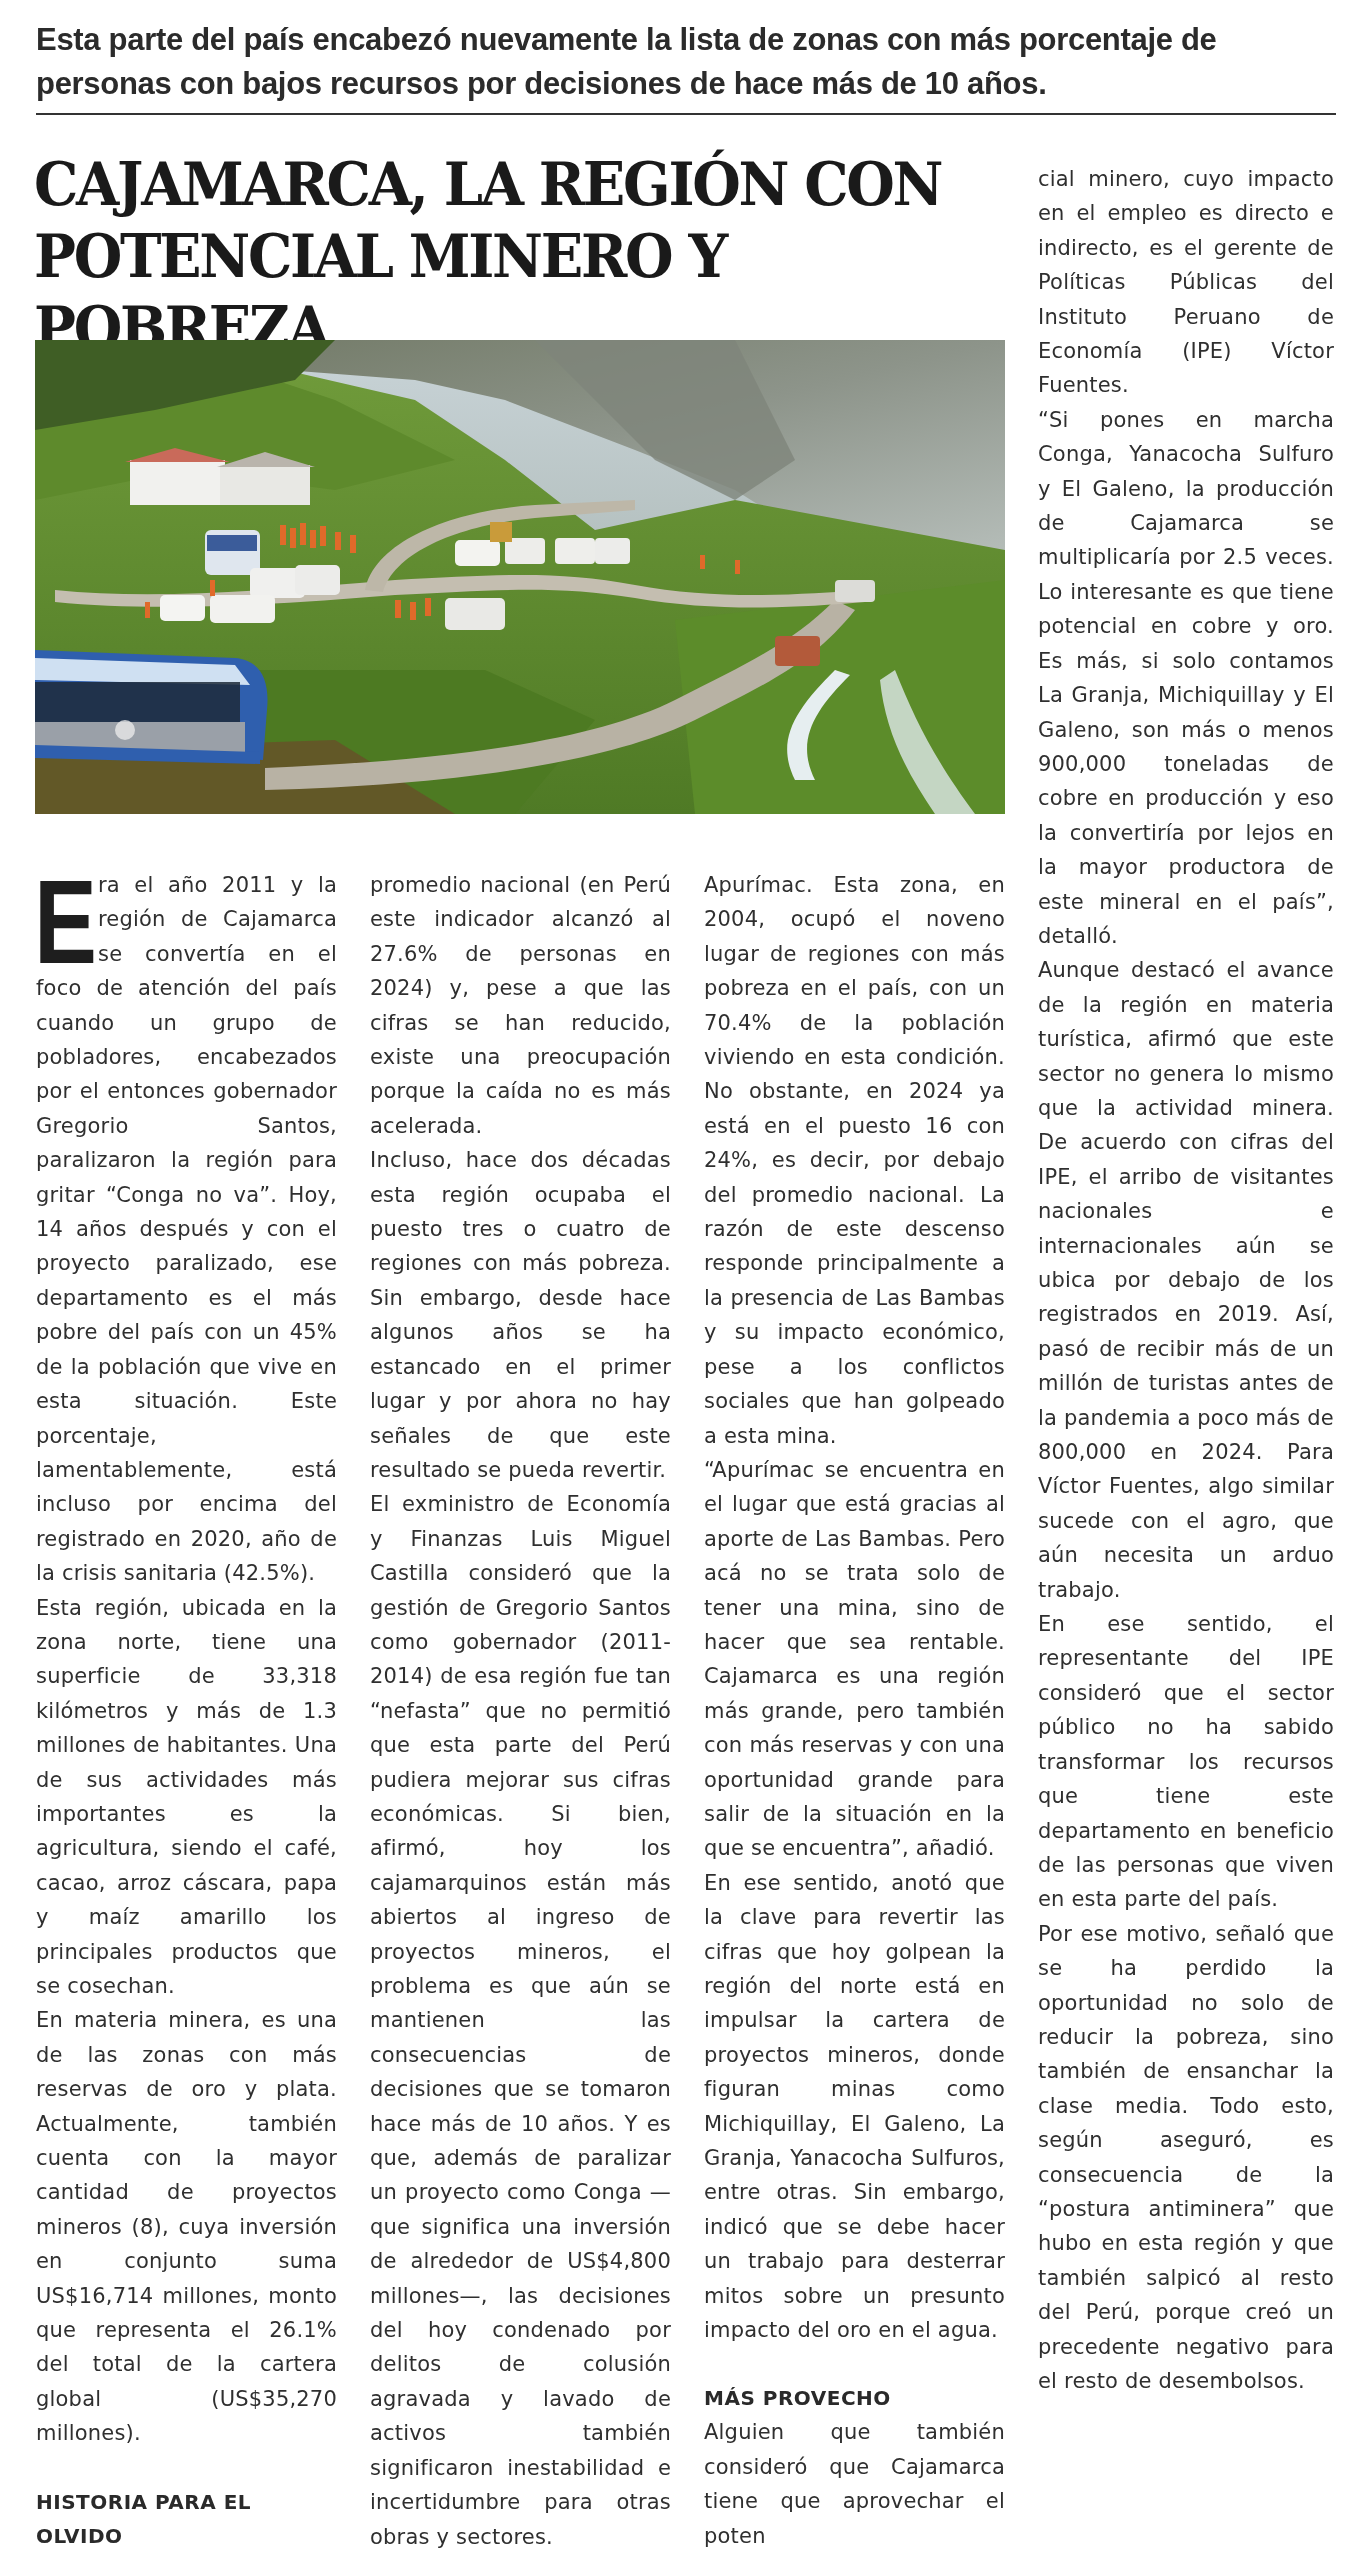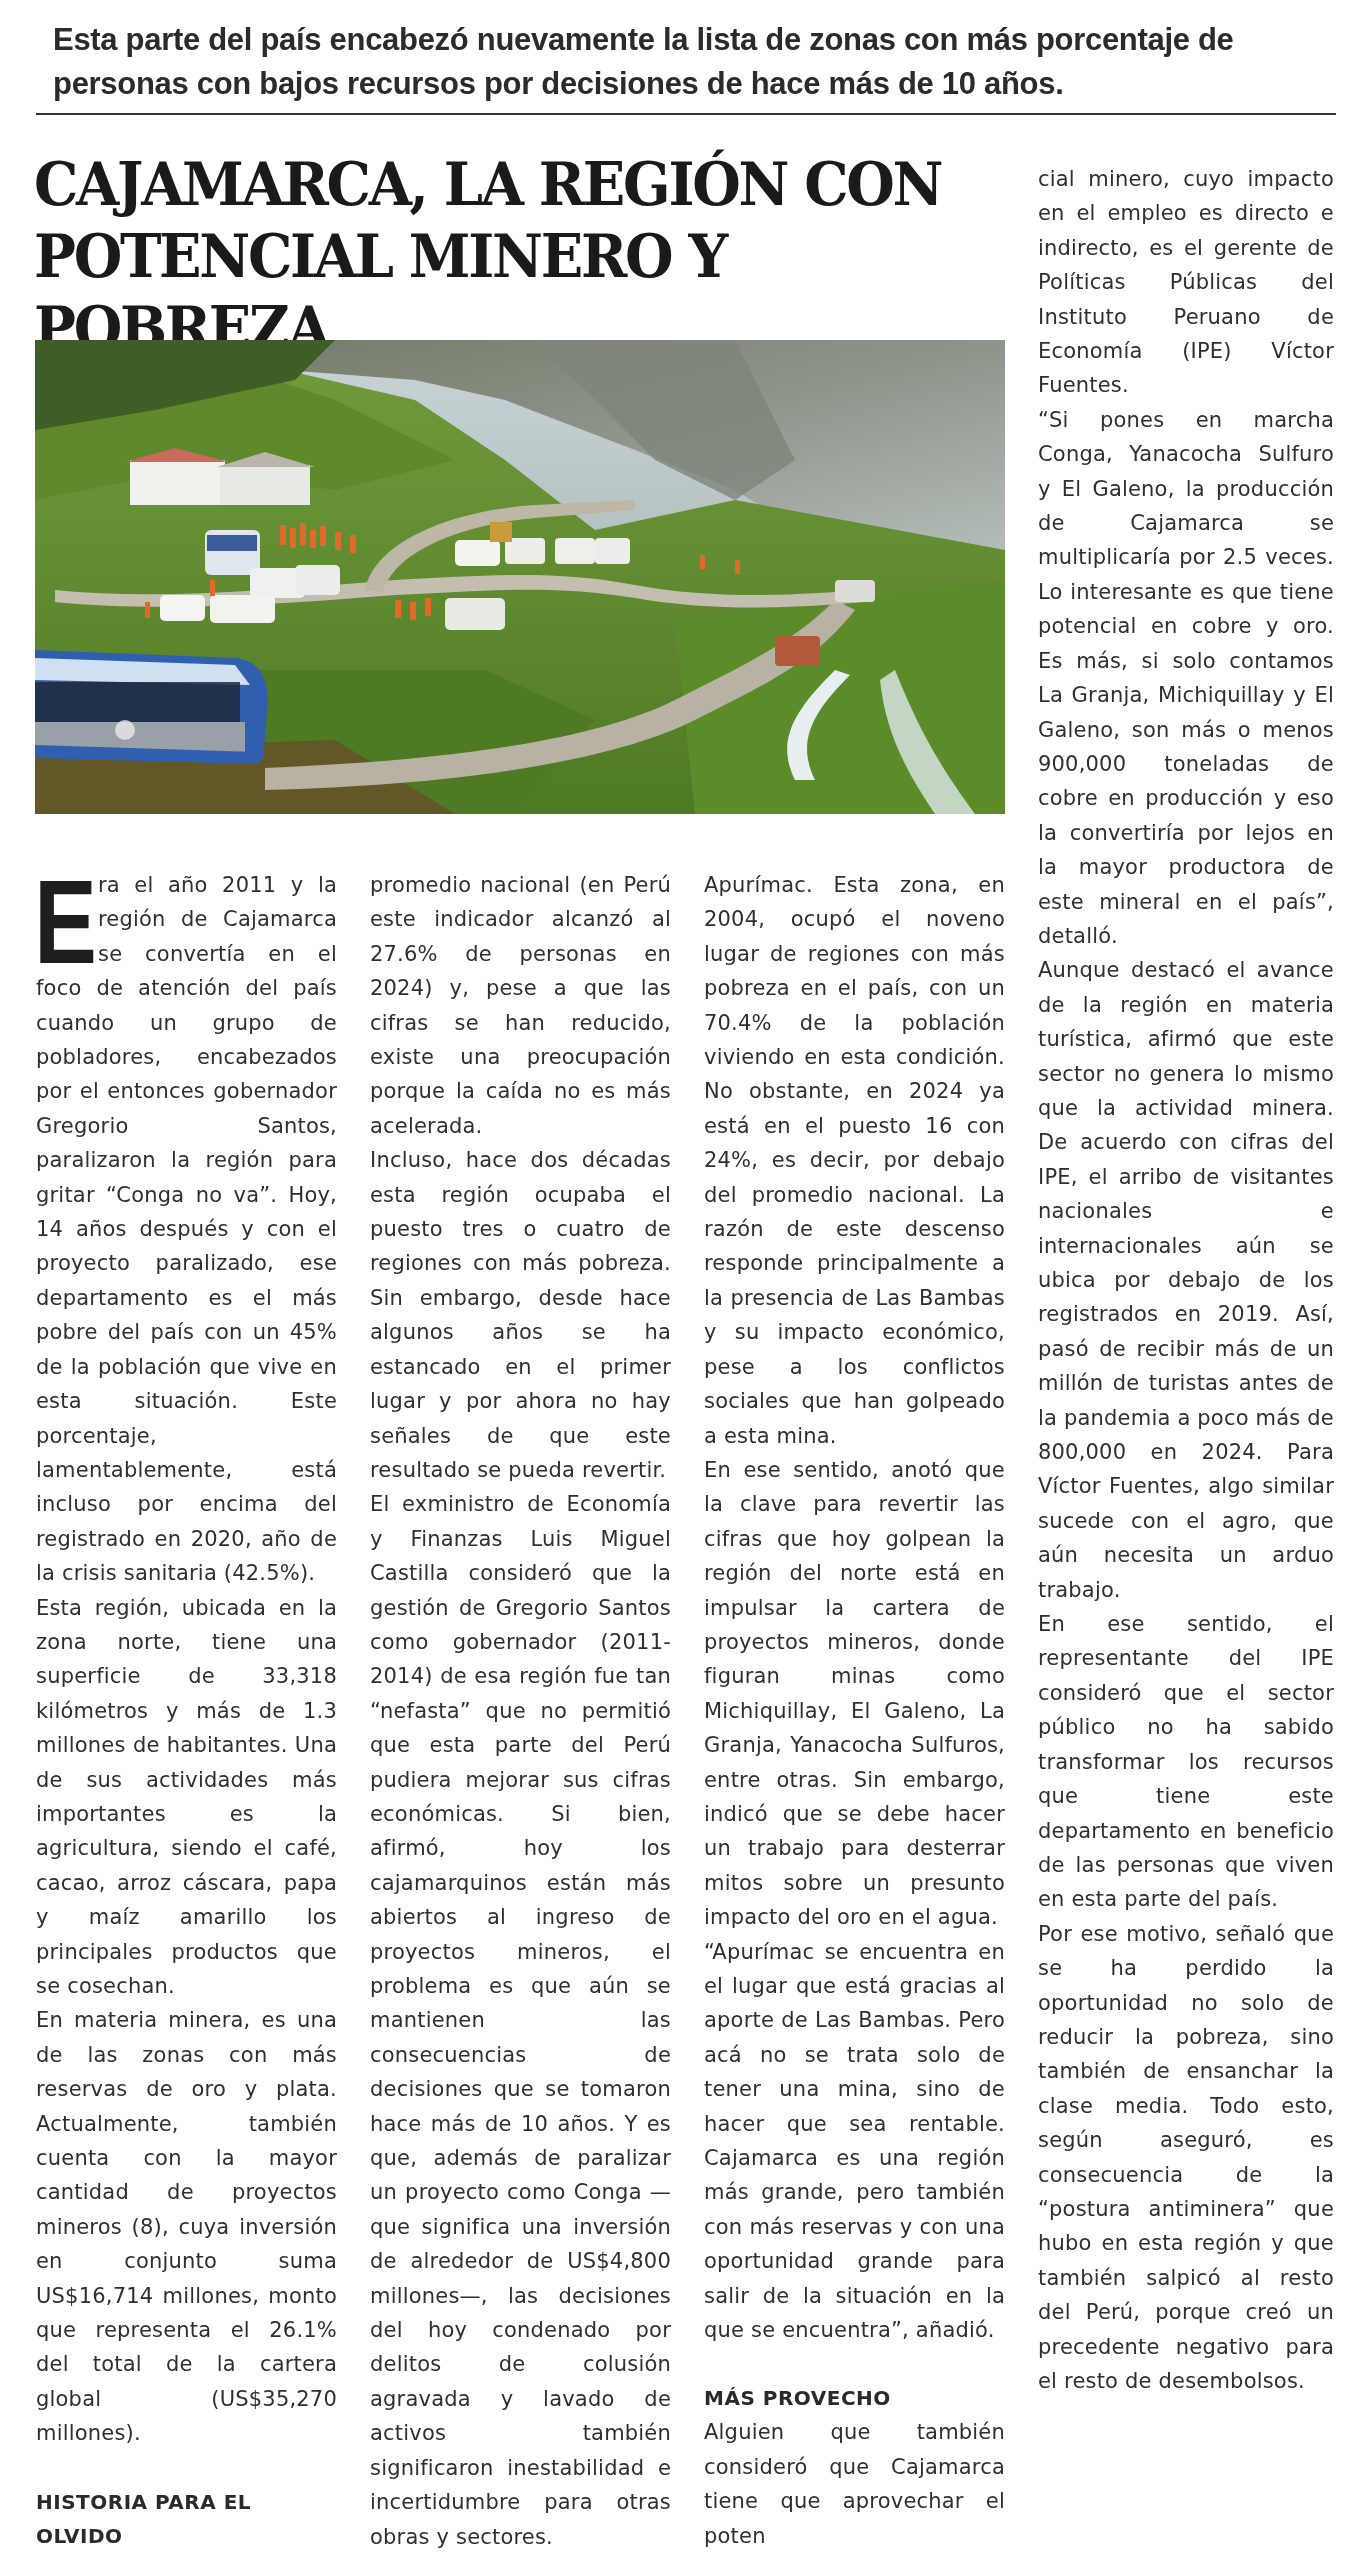--- a/index.html
+++ b/index.html
@@ -1,18 +1,18 @@
 <!DOCTYPE html>
 <html><head>
 <meta charset="utf-8">
 <style>
   html, body { margin:0; padding:0; background:#ffffff; }
   body { width:1362px; height:2560px; position:relative; overflow:hidden; color:#2a2a2a;
          font-family:"DejaVu Sans", sans-serif; }
-  .deck { position:absolute; left:53px; top:18px; width:1300px; font-family:"Liberation Sans", sans-serif;
+  .deck { position:absolute; left:36px; top:18px; width:1300px; font-family:"Liberation Sans", sans-serif;
           font-weight:bold; font-size:31px; line-height:44px; color:#2b2b2b; letter-spacing:-0.3px; }
   .rule { position:absolute; left:36px; top:113px; width:1300px; height:0; border-top:2px solid #333; }
   .headline { position:absolute; left:34px; top:148px; width:990px; margin:0;
               font-family:"DejaVu Serif", serif; font-weight:bold; font-size:60px; line-height:72px;
               color:#1a1a1a; letter-spacing:-2.5px; transform:scaleX(0.93); transform-origin:left top; }
   .photo { position:absolute; left:35px; top:340px; width:970px; height:474px; overflow:hidden; }
   .photo svg { display:block; width:100%; height:100%; }
   .col { position:absolute; font-family:"DejaVu Sans", sans-serif; font-size:21px; line-height:34.4px;
          color:#2f2f2f; text-align:justify; hyphens:manual; letter-spacing:0.2px; }
   .col p { margin:0; }
@@ -122,22 +122,22 @@
 
 <div class="col col2">
   <p>promedio nacional (en Perú este indicador alcanzó al 27.6% de personas en 2024) y, pese a que las cifras se han reducido, existe una preocupación porque la caída no es más acelerada.</p>
   <p>Incluso, hace dos décadas esta región ocupaba el puesto tres o cuatro de regiones con más pobreza. Sin embargo, desde hace algunos años se ha estancado en el primer lugar y por ahora no hay señales de que este resultado se pueda revertir.</p>
   <p>El exministro de Economía y Finanzas Luis Miguel Castilla consideró que la gestión de Gregorio Santos como gobernador (2011-2014) de esa región fue tan “nefasta” que no permitió que esta parte del Perú pudiera mejorar sus cifras económicas. Si bien, afirmó, hoy los cajamarquinos están más abiertos al ingreso de proyectos mineros, el problema es que aún se mantienen las consecuencias de decisiones que se tomaron hace más de 10 años. Y es que, además de paralizar un proyecto como Conga —que significa una inversión de alrededor de US$4,800 millones—, las decisiones del hoy condenado por delitos de colusión agravada y lavado de activos también significaron inestabilidad e incertidumbre para otras obras y sectores.</p>
   <p class="justify-last">En ese sentido, Castilla puso como ejemplo el caso de</p>
 </div>
 
 <div class="col col3">
   <p>Apurímac. Esta zona, en 2004, ocupó el noveno lugar de regiones con más pobreza en el país, con un 70.4% de la población viviendo en esta condición. No obstante, en 2024 ya está en el puesto 16 con 24%, es decir, por debajo del promedio nacional. La razón de este descenso responde principalmente a la presencia de Las Bambas y su impacto económico, pese a los conflictos sociales que han golpeado a esta mina.</p>
+  <p>“Apurímac se encuentra en el lugar que está gracias al aporte de Las Bambas. Pero acá no se trata solo de tener una mina, sino de hacer que sea rentable. Cajamarca es una región más grande, pero también con más reservas y con una oportunidad grande para salir de la situación en la que se encuentra”, añadió.</p>
   <p>En ese sentido, anotó que la clave para revertir las cifras que hoy golpean la región del norte está en impulsar la cartera de proyectos mineros, donde figuran minas como Michiquillay, El Galeno, La Granja, Yanacocha Sulfuros, entre otras. Sin embargo,  indicó que se debe hacer un trabajo para desterrar mitos sobre un presunto impacto del oro en el agua.</p>
-  <p>“Apurímac se encuentra en el lugar que está gracias al aporte de Las Bambas. Pero acá no se trata solo de tener una mina, sino de hacer que sea rentable. Cajamarca es una región más grande, pero también con más reservas y con una oportunidad grande para salir de la situación en la que se encuentra”, añadió.</p>
   <p class="subhead">MÁS PROVECHO</p>
   <p class="justify-last">Alguien que también consideró que Cajamarca tiene que aprovechar el poten</p>
 </div>
 
 <div class="col col4">
   <p>cial minero, cuyo impacto en el empleo es directo e indirecto, es el gerente de Políticas Públicas del Instituto Peruano de Economía (IPE) Víctor Fuentes.</p>
   <p>“Si pones en marcha Conga, Yanacocha Sulfuro y El Galeno, la producción de Cajamarca se multiplicaría por 2.5 veces. Lo interesante es que tiene potencial en cobre y oro. Es más, si solo contamos La Granja, Michiquillay y El Galeno, son más o menos 900,000 toneladas de cobre en producción y eso la convertiría por lejos en la mayor productora de este mineral en el país”, detalló.</p>
   <p>Aunque destacó el avance de la región en materia turística, afirmó que este sector no genera lo mismo que la actividad minera. De acuerdo con cifras del IPE, el arribo de visitantes nacionales e internacionales aún se ubica por debajo de los registrados en 2019. Así, pasó de recibir más de un millón de turistas antes de la pandemia a poco más de 800,000 en 2024. Para Víctor Fuentes, algo similar sucede con el agro, que aún necesita un arduo trabajo.</p>
   <p>En ese sentido, el representante del IPE consideró que el sector público no ha sabido transformar los recursos que tiene este departamento en beneficio de las personas que viven en esta parte del país.</p>
   <p>Por ese motivo, señaló que se ha perdido la oportunidad no solo de reducir la pobreza, sino también de ensanchar la clase media. Todo esto, según aseguró, es consecuencia de la “postura antiminera” que hubo en esta región y que también salpicó al resto del Perú, porque creó un precedente negativo para el resto de desembolsos.</p>

